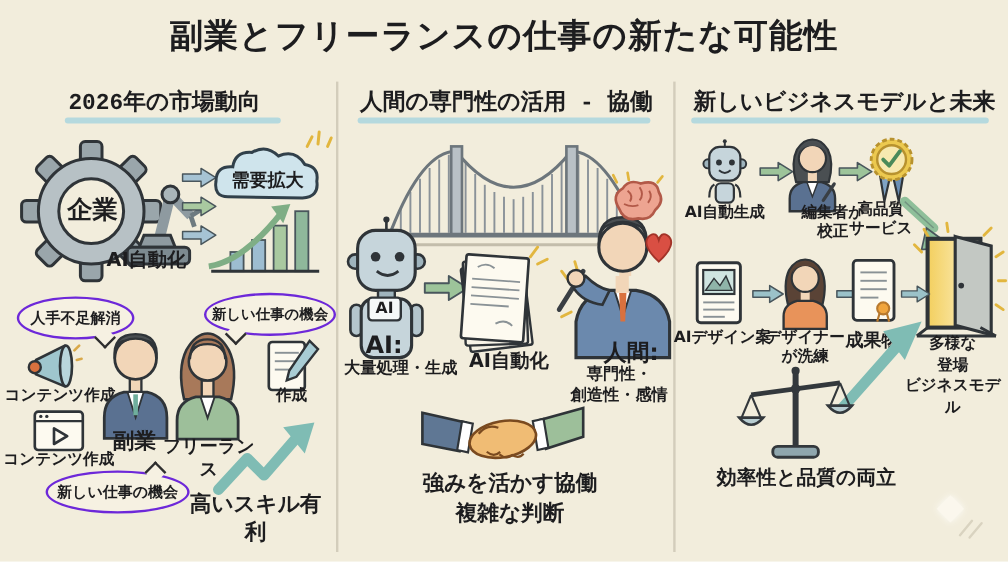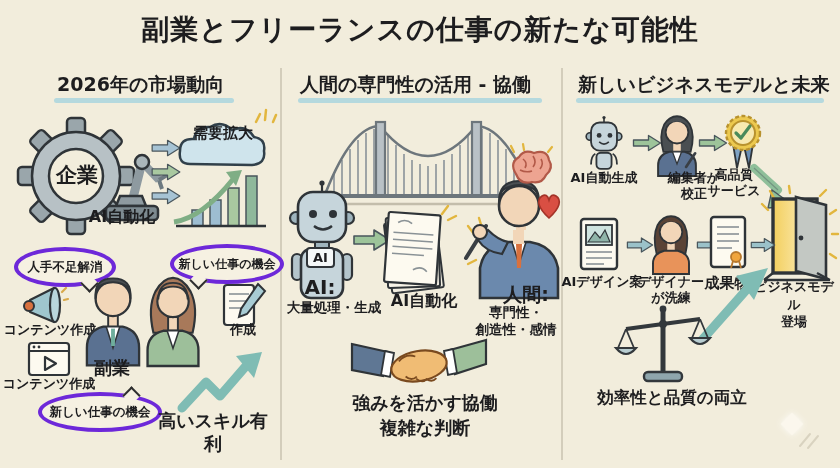--- a/index.html
+++ b/index.html
@@ -4,25 +4,25 @@
 <style>
   html,body{margin:0;padding:0;}
   .canvas{
     position:relative;width:840px;height:468px;overflow:hidden;
     background:#f2eddc;
     font-family:"DejaVu Sans","Liberation Sans",sans-serif;
     color:#1d1d1f;
   }
   .lbl{position:absolute;font-weight:bold;color:#1d1d1f;text-align:center;line-height:1.25;}
   .title{left:0;right:0;top:12px;font-size:28px;font-weight:bold;text-align:center;letter-spacing:1px;}
-  .colhead{position:absolute;font-size:19px;font-weight:bold;white-space:nowrap;}
+  .colhead{position:absolute;font-size:19px;font-weight:bold;white-space:nowrap;font-family:Liberation Mono, monospace;}
   .hbar{position:absolute;height:5px;background:#b5d9de;border-radius:3px;}
   .divider{position:absolute;width:2px;background:#c8c2b0;opacity:.75;top:68px;height:392px;}
   .bubble{
-    position:absolute;border:4px solid #6d28d9;background:#f6f1e2;border-radius:50%;
+    position:absolute;border:2px solid #6d28d9;background:#f6f1e2;border-radius:50%;
     display:flex;align-items:center;justify-content:center;font-weight:bold;text-align:center;
   }
   .tail{position:absolute;width:11px;height:11px;background:#f6f1e2;transform:rotate(45deg);}
   .tail.bot{border-right:2px solid #2e2e2e;border-bottom:2px solid #2e2e2e;bottom:-7px;}
   .tail.top{border-left:2px solid #2e2e2e;border-top:2px solid #2e2e2e;top:-7px;}
   .chestbox{
     position:absolute;border:2px solid #2f3438;border-radius:4px;background:#f5f8f8;
     font-weight:bold;font-size:13px;padding:0 5px;line-height:17px;
   }
   .sparkle{
@@ -89,21 +89,21 @@
   <svg style="left:176px;top:116px" width="92" height="60" viewBox="0 0 92 60">
     <path d="M14,48 Q2,48 4,35 Q4,22 18,23 Q20,10 34,11 Q46,4 56,14 Q70,8 78,21 Q90,23 88,35 Q90,48 76,49 Z" fill="#cfe4ec" stroke="#31404a" stroke-width="2.5"></path>
   </svg>
   <svg style="left:252px;top:106px" width="26" height="20" viewBox="0 0 26 20">
     <g stroke="#e2b63e" stroke-width="2.5" stroke-linecap="round">
       <line x1="4" y1="16" x2="8" y2="8"></line>
         <line x1="13" y1="14" x2="14" y2="4"></line>
         <line x1="21" y1="16" x2="24" y2="9"></line>
     </g>
   </svg>
-  <div class="lbl" style="left:186px;top:124px;width:74px;font-size:15px">需要拡大</div>
+  <div class="lbl" style="left:186px;top:141px;width:74px;font-size:15px">需要拡大</div>
 
   <svg style="left:172px;top:168px" width="98" height="64" viewBox="0 0 98 64">
     <rect x="20" y="42" width="11" height="16" fill="#9dbdd1" stroke="#49565c" stroke-width="1.5"></rect>
     <rect x="38" y="32" width="11" height="26" fill="#9dbdd1" stroke="#49565c" stroke-width="1.5"></rect>
     <rect x="56" y="20" width="11" height="38" fill="#a9c9a0" stroke="#49565c" stroke-width="1.5"></rect>
     <rect x="74" y="8" width="11" height="50" fill="#8fb89b" stroke="#49565c" stroke-width="1.5"></rect>
     <line x1="4" y1="58" x2="94" y2="58" stroke="#2f3438" stroke-width="2.5"></line>
     <path d="M2,54 Q30,50 62,10" fill="none" stroke="#7fae85" stroke-width="5"></path>
     <polygon points="54,4 70,2 64,18" fill="#7fae85"></polygon>
   </svg>
@@ -139,20 +139,21 @@
   <div class="lbl" style="left:80px;top:357px;width:64px;font-size:18px">副業</div>
 
   <svg style="left:143px;top:274px" width="60" height="92" viewBox="0 0 60 94">
     <path d="M10,60 Q4,34 12,18 Q20,4 30,4 Q40,4 48,18 Q56,34 50,60 Z" fill="#a8795a" stroke="#2f3438" stroke-width="2.2"></path>
     <rect x="25" y="44" width="10" height="14" fill="#f2d6b8" stroke="#2f3438" stroke-width="2"></rect>
     <path d="M4,94 L4,78 Q4,62 20,58 L40,58 Q56,62 56,78 L56,94 Z" fill="#9dbf9a" stroke="#2f3438" stroke-width="2.4"></path>
     <polygon points="24,58 36,58 30,76" fill="#ffffff" stroke="#2f3438" stroke-width="1.6"></polygon>
     <circle cx="30" cy="28" r="16" fill="#f2d6b8" stroke="#2f3438" stroke-width="2.2"></circle>
     <path d="M15,26 Q15,9 30,9 Q45,9 45,26 Q45,16 37,14 Q30,12 23,14 Q15,16 15,26 Z" fill="#a8795a" stroke="#2f3438" stroke-width="1.8"></path>
   </svg>
+  <div class="lbl" style="left:134px;top:363px;width:80px;font-size:15px">フリーランス</div>
 
   <svg style="left:220px;top:282px" width="48" height="46" viewBox="0 0 48 46">
     <rect x="4" y="3" width="30" height="40" rx="3" fill="#fdfaf0" stroke="#2f3438" stroke-width="2.2"></rect>
     <g stroke="#8a9296" stroke-width="1.6">
         <line x1="9" y1="12" x2="29" y2="12"></line>
         <line x1="9" y1="19" x2="29" y2="19"></line>
         <line x1="9" y1="26" x2="24" y2="26"></line>
       </g>
     <polygon points="38,2 45,9 27,32 19,35 21,27" fill="#a8ccd4" stroke="#2f3438" stroke-width="2"></polygon>
   </svg>
@@ -433,22 +434,23 @@
     <circle cx="30" cy="43" r="5" fill="#f0a53e" stroke="#b8792e" stroke-width="1.8"></circle>
     <path d="M27,47 l-2,7 M33,47 l2,7" stroke="#b8792e" stroke-width="1.8"></path>
   </svg>
   <div class="lbl" style="left:696px;top:274px;width:62px;font-size:15px">成果物</div>
 
   <svg style="left:750px;top:234px" width="26" height="22" viewBox="0 0 40 26">
     <path d="M2 9 L22 9 L22 3 L38 13 L22 23 L22 17 L2 17 Z" fill="#9bc2c9" stroke="#49565c" stroke-width="1.8" stroke-linejoin="round"></path>
     </svg>
 
   <div class="lbl" style="left:748px;top:278px;width:92px;font-size:13px;line-height:1.35">
+    <div>多様な</div>
+    <div>登場</div>
     <div>ビジネスモデル</div>
-    <div>登場</div>
   </div>
 
   <svg style="left:690px;top:262px" width="84" height="84" viewBox="0 0 84 84">
     <line x1="12" y1="78" x2="58" y2="26" stroke="#7fbcb4" stroke-width="9" stroke-linecap="round"></line>
     <polygon points="46,14 78,6 64,38" fill="#7fbcb4"></polygon>
   </svg>
 
   <svg style="left:616px;top:302px" width="94" height="90" viewBox="0 0 94 90">
     <circle cx="47" cy="7" r="3.4" fill="#33383c"></circle>
     <line x1="47" y1="9" x2="47" y2="70" stroke="#33383c" stroke-width="5"></line>

